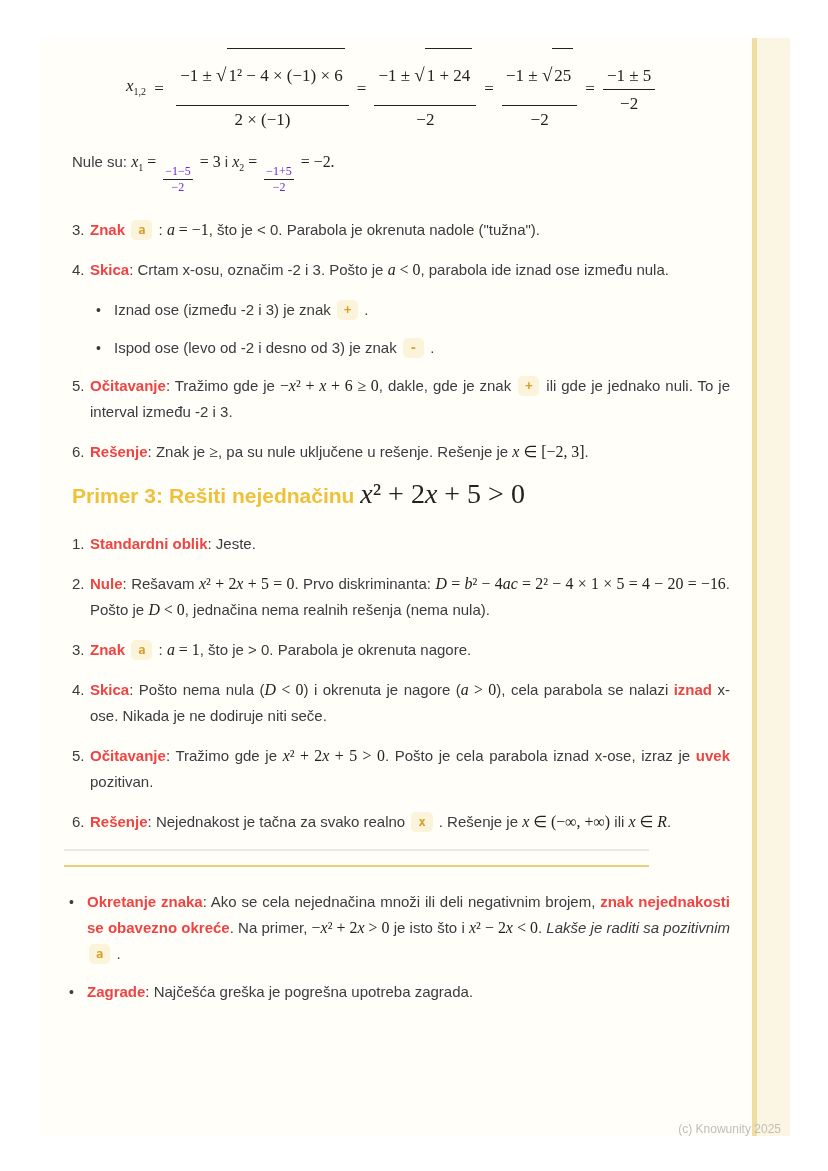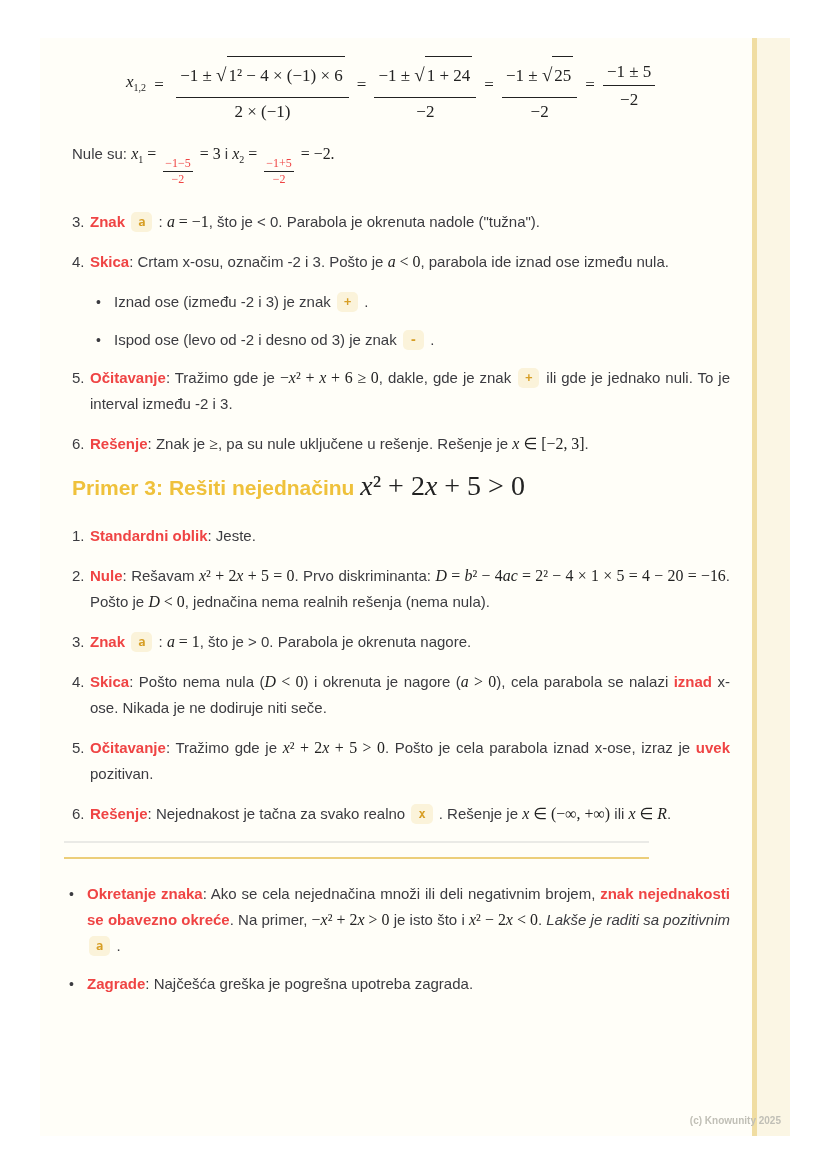--- a/index.html
+++ b/index.html
@@ -11,24 +11,24 @@
 
   
   .dmath{display:flex;align-items:center;margin:6px 0 18px 52px;color:#222222;}
   .math{font-family:"Liberation Serif",serif;color:#222222;font-size:1.06em;}
   .dmath .math{font-size:17px;margin:16px 2px;white-space:pre;}
   .math sub{font-size:10px;}
   .dm-frac{display:flex;flex-direction:column;align-items:center;margin:0 6px;font-family:"Liberation Serif",serif;font-size:17px;line-height:1.25;}
   .dm-frac .f-num{border-bottom:1.4px solid #222;padding:0 4px 3px;white-space:pre;}
   .dm-frac .f-den{padding-top:3px;white-space:pre;}
   .radical{display:inline-block;font-size:1.12em;line-height:1;}
-  .radicand{display:inline-block;border-top:1.4px solid #222;padding:8px 2px;white-space:pre;margin-top:8px;}
+  .radicand{display:inline-block;border-top:1.4px solid #222;padding:16px 2px;white-space:pre;}
 
   
-  .if-frac{display:inline-flex;flex-direction:column;align-items:center;font-family:"Liberation Serif",serif;font-size:12px;line-height:1.25;vertical-align:-8px;margin:0 3px;color:#ef4444;}
+  .if-frac{display:inline-flex;flex-direction:column;align-items:center;font-family:"Liberation Serif",serif;font-size:12px;line-height:1.25;vertical-align:-8px;margin:0 3px;color:#6d28d9;}
   .if-frac .f-num{border-bottom:1px solid #222;padding:0 2px;white-space:pre;}
 
   .para{margin:0 0 22px;}
   .num-item{display:flex;margin-bottom:14px;}
   .li-num{flex:none;width:18px;}
   .li-body{flex:1;text-align:justify;}
   .bullet{display:flex;margin-bottom:12px;}
   .b-dot{flex:none;width:18px;font-size:14px;}
   .bullet.l1{margin-left:-3px;}
   .bullet.l2{margin-left:24px;}
@@ -37,21 +37,21 @@
   .ri{font-style:italic;}
   .badge{display:inline-block;background:#fbf3da;color:#d79e25;font-family:"DejaVu Sans Mono",monospace;font-size:12px;font-weight:700;line-height:1;padding:4px 7px;border-radius:5px;margin:0 2px;vertical-align:1px;}
 
   .h2{margin:6px 0 18px;line-height:30px;}
   .h2-gold{color:#efc13b;font-size:21px;font-weight:700;}
   .h2-math{font-family:"Liberation Serif",serif;font-size:28px;color:#222;}
   .h1{color:#efc13b;font-size:28px;font-weight:700;margin:12px 0 0;letter-spacing:.2px;line-height:34px;}
   .h1-underline{height:2px;background:#ecce79;width:585px;margin:14px 0 22px -8px;}
   .divider{height:2px;background:#eaeae6;width:585px;margin:8px 0 14px -8px;}
 
-  .footer{position:absolute;right:9px;bottom:10px;font-size:10px;color:#c0bfb6;z-index:2;font-weight:bold;}
+  .footer{position:absolute;right:9px;bottom:0;font-size:12px;color:#c0bfb6;z-index:2;}
 </style>
 </head>
 <body>
 
 <div class="sheet">
   <div class="edge-strip">
     <div class="edge-line"></div>
   </div>
   <div class="content" id="content">
       <div class="dmath">

